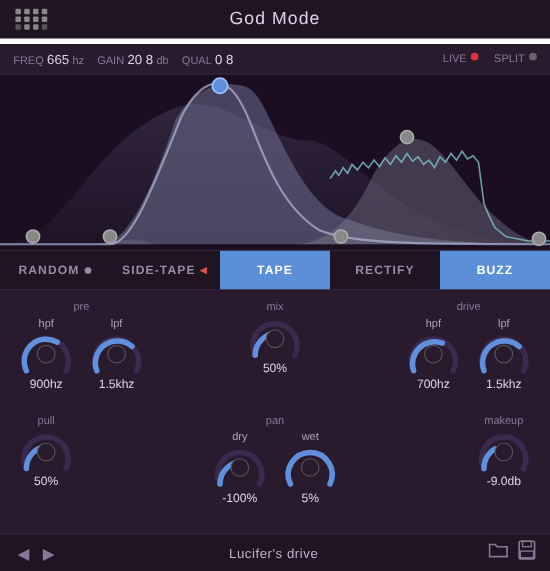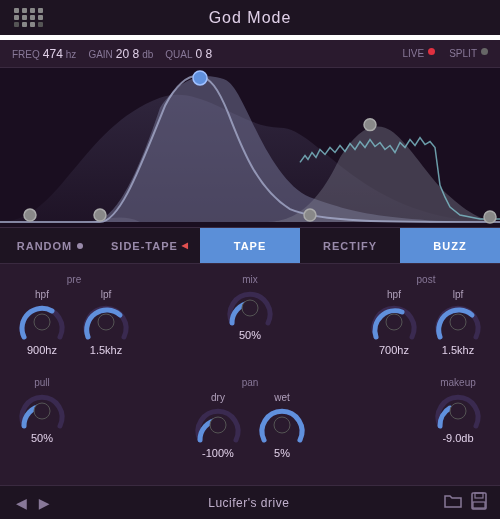--- a/index.html
+++ b/index.html
@@ -278,21 +278,21 @@
       <div class="logo-dot"></div>
       <div class="logo-dot"></div>
       <div class="logo-dot" style="background:#555"></div>
   </div>
   <span class="header-title">God Mode</span>
 </div>
 
 <div class="param-bar">
   <div class="param-item">
     <span class="param-label">FREQ</span>
-    <span class="param-value">474</span>
+    <span class="param-value">665</span>
     <span class="param-unit">hz</span>
   </div>
   <div class="param-item">
     <span class="param-label">GAIN</span>
     <span class="param-value">20 8</span>
     <span class="param-unit">db</span>
   </div>
   <div class="param-item">
     <span class="param-label">QUAL</span>
     <span class="param-value">0 8</span>
@@ -407,21 +407,21 @@
       <span class="knob-group-label">mix</span>
       <svg class="knob-svg" viewBox="0 0 52 38">
         <path d="M8,34 A20,20 0 1,1 44,34" fill="none" stroke="#3a2a50" stroke-width="5" stroke-linecap="round"></path>
         <path d="M8,34 A20,20 0 0,1 26,14" fill="none" stroke="#6090dd" stroke-width="5" stroke-linecap="round"></path>
         <circle cx="26" cy="19" r="8" fill="#2a1a2e" stroke="#555" stroke-width="1"></circle>
       </svg>
       <span class="knob-value">50%</span>
     </div>
 
     <div class="knob-group">
-      <span class="knob-group-label">post</span>
+      <span class="knob-group-label">drive</span>
       <div class="knob-sub-row">
 
         <div class="knob-wrap">
           <span class="knob-label">hpf</span>
           <svg class="knob-svg" viewBox="0 0 52 38">
             <path d="M8,34 A20,20 0 1,1 44,34" fill="none" stroke="#3a2a50" stroke-width="5" stroke-linecap="round"></path>
             <path d="M8,34 A20,20 0 0,1 34,9" fill="none" stroke="#6090dd" stroke-width="5" stroke-linecap="round"></path>
             <circle cx="26" cy="19" r="8" fill="#2a1a2e" stroke="#555" stroke-width="1"></circle>
           </svg>
           <span class="knob-value">700hz</span>

